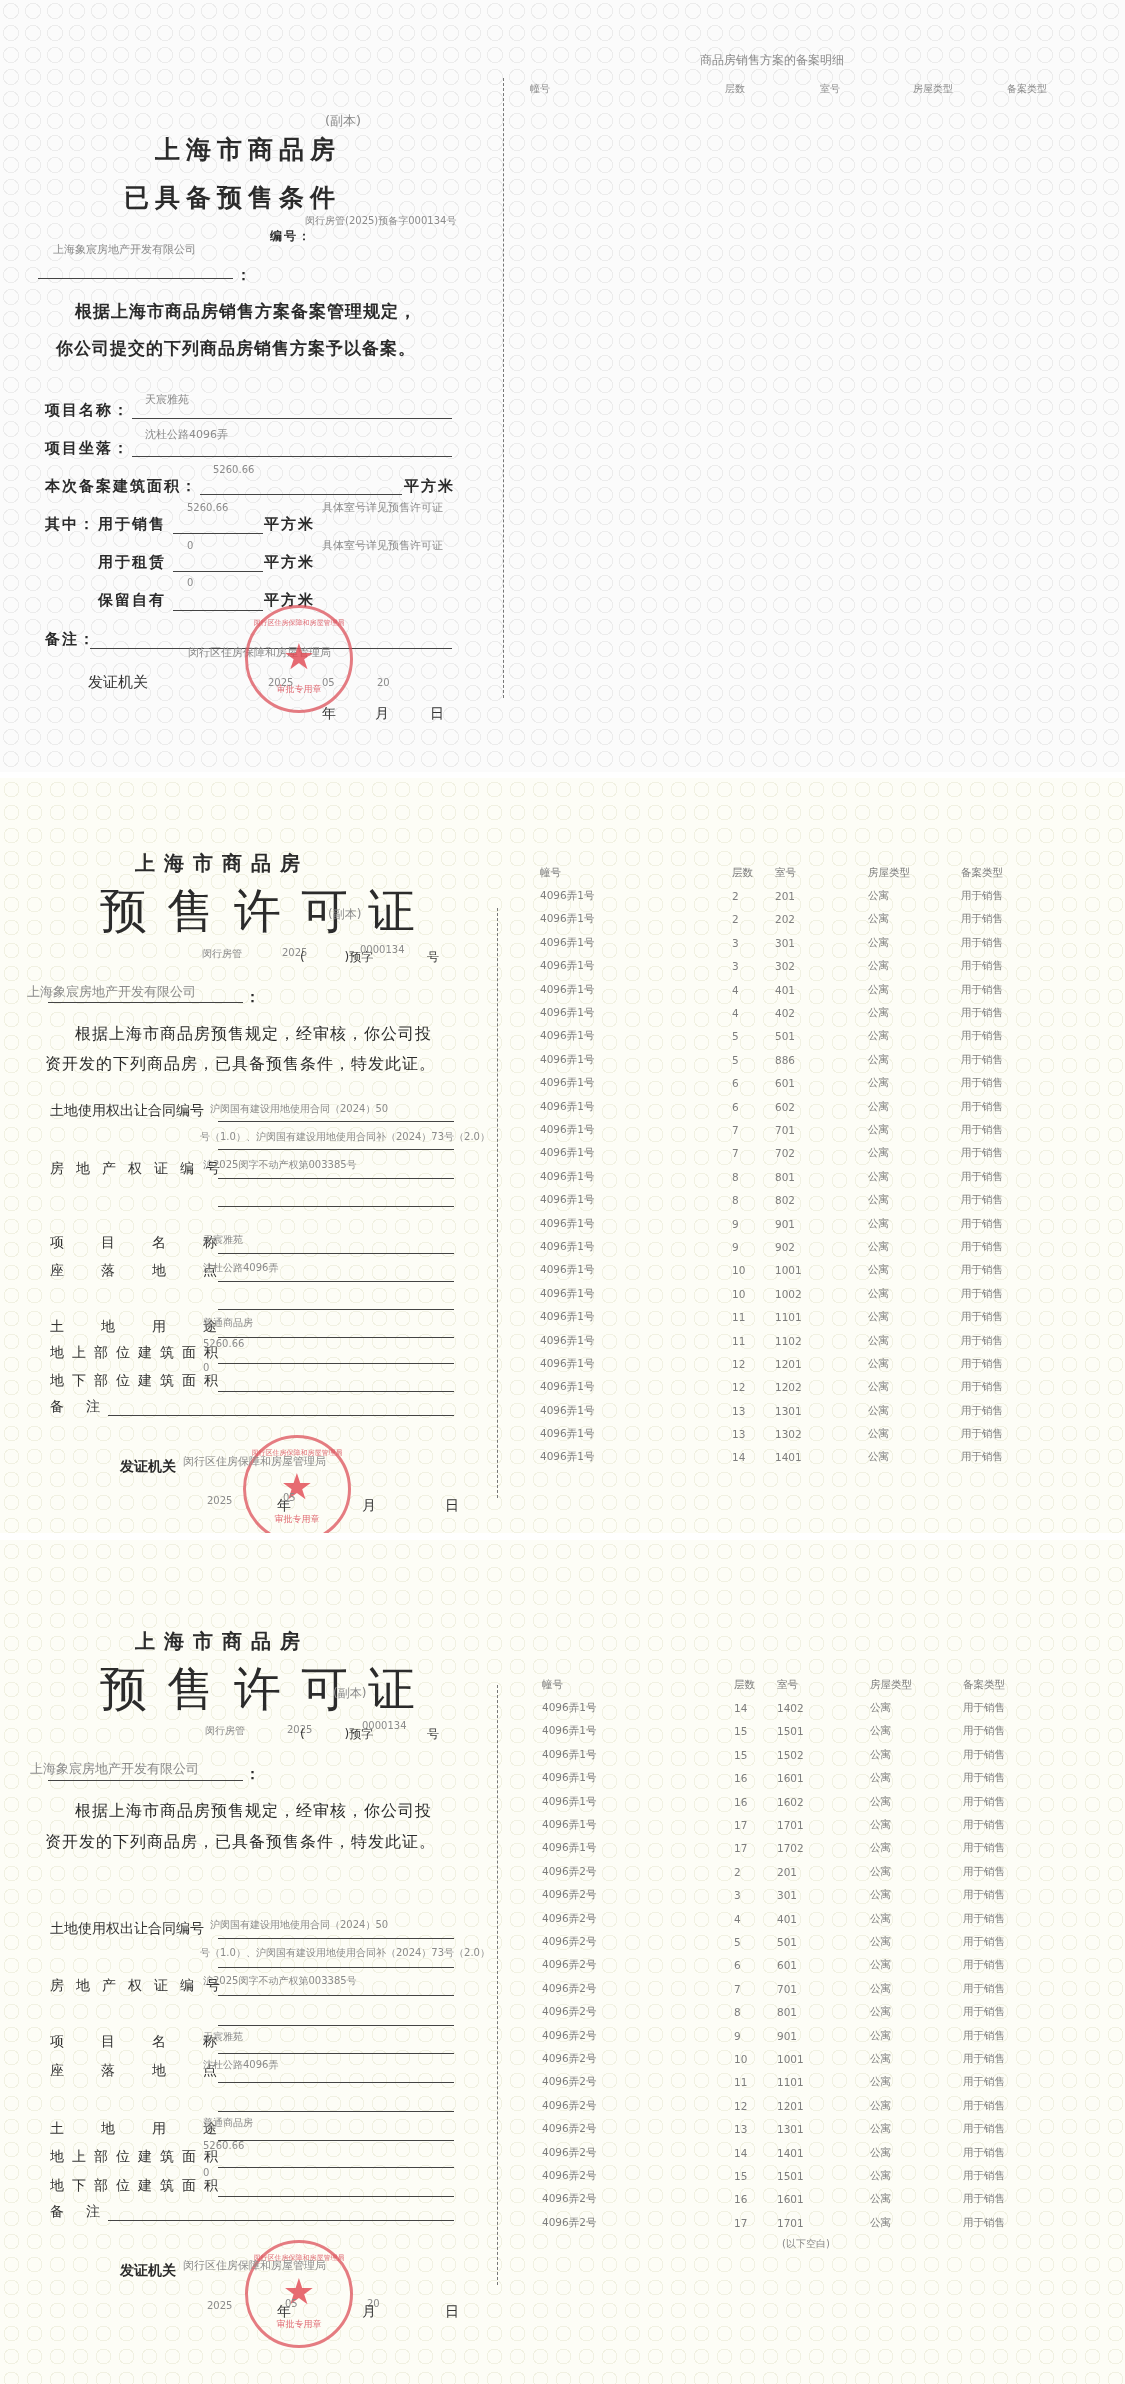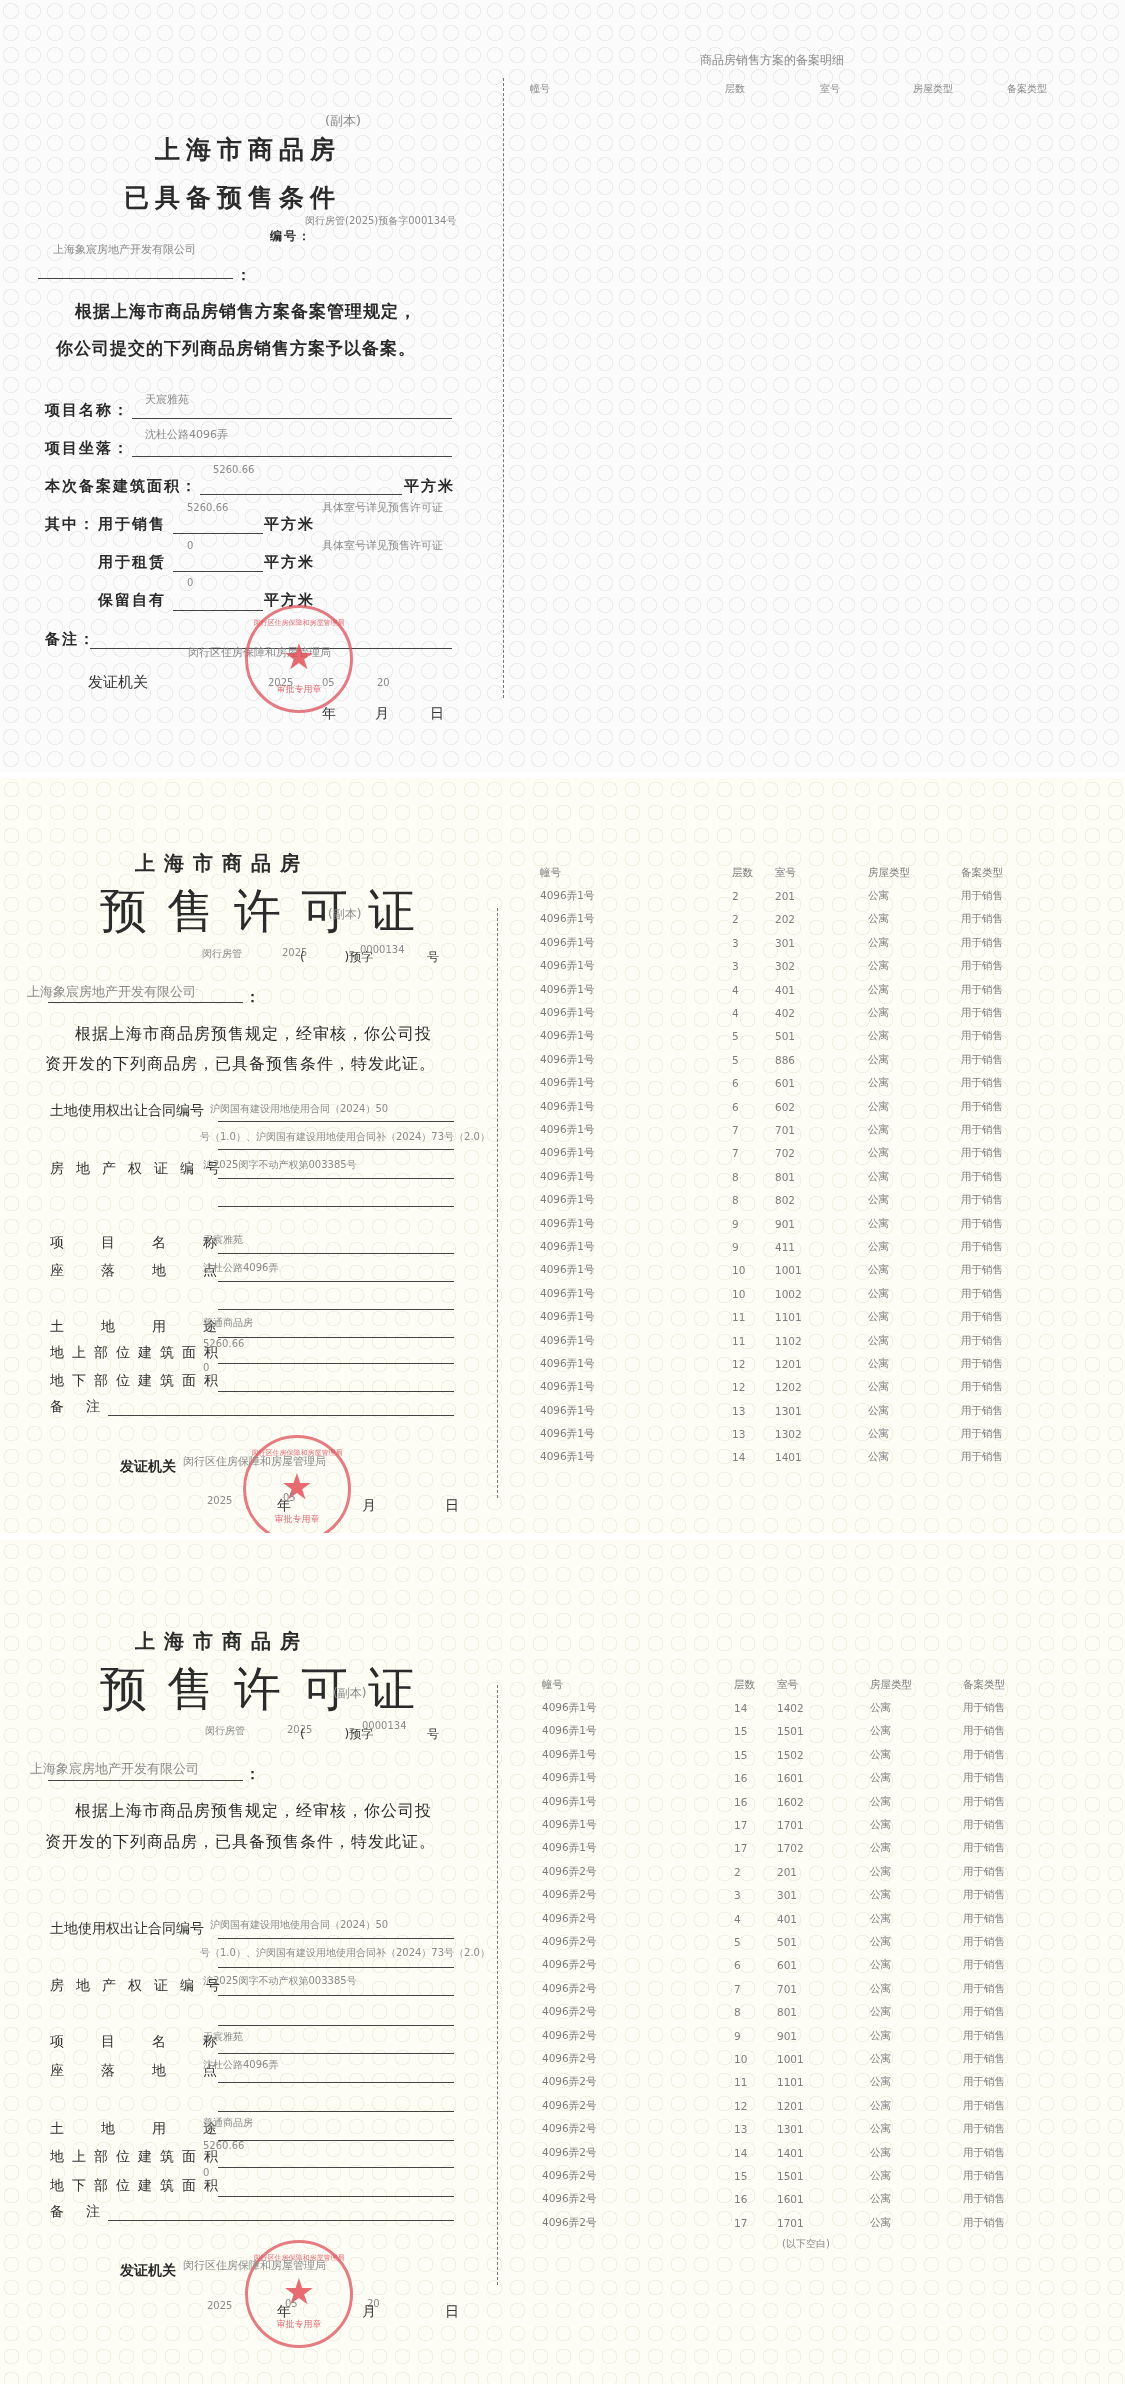--- a/index.html
+++ b/index.html
@@ -298,21 +298,21 @@
         <tr>
           <td class="c1">4096弄1号</td>
           <td class="c2">9</td>
           <td class="c3">901</td>
           <td class="c4">公寓</td>
           <td class="c5">用于销售</td>
         </tr>
         <tr>
           <td class="c1">4096弄1号</td>
           <td class="c2">9</td>
-          <td class="c3">411</td>
+          <td class="c3">902</td>
           <td class="c4">公寓</td>
           <td class="c5">用于销售</td>
         </tr>
         <tr>
           <td class="c1">4096弄1号</td>
           <td class="c2">10</td>
           <td class="c3">1001</td>
           <td class="c4">公寓</td>
           <td class="c5">用于销售</td>
         </tr>

